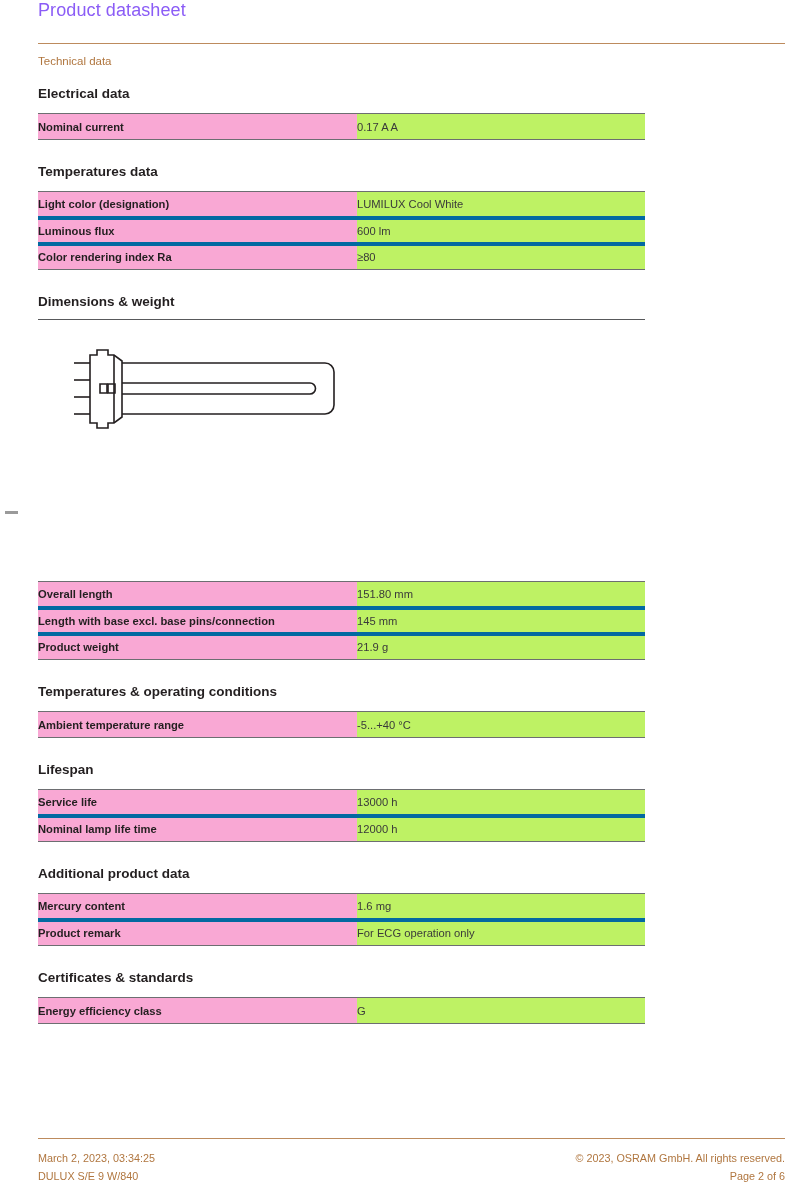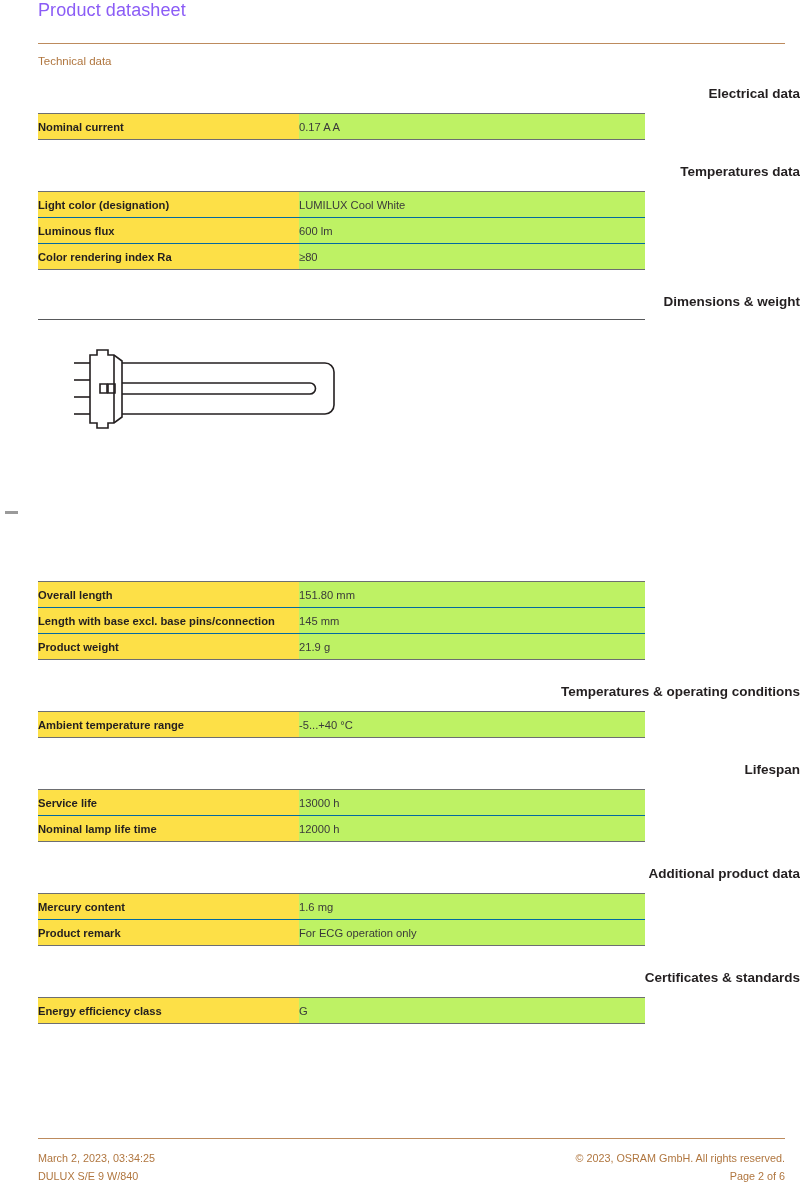--- a/index.html
+++ b/index.html
@@ -59,21 +59,20 @@
 
   .block { padding: 0 0 0 0; }
 
   h2.group-title {
     margin: 0;
     padding: 0 0 0 38px;
     font-size: 13.5px;
     font-weight: bold;
     color: #231f20;
     line-height: 16px;
-    text-align: right;
   }
 
   
   .rule-under {
     width: 607px;
     margin: 9px 0 0 38px;
     height: 0;
     border-top: 1.6px solid #58595b;
   }
 
@@ -82,28 +81,28 @@
     margin: 11px 0 0 38px;
     width: 607px;
     table-layout: fixed;
   }
   table.spec tr { height: 26px; }
   table.spec td {
     font-size: 11.2px;
     padding: 0;
     vertical-align: middle;
     border-top: 1.6px solid #6d6e71;
-    border-bottom: 1px solid #0369a1;
+    border-bottom: 4px solid #0369a1;
   }
   table.spec tr:last-child td {
     border-bottom: 1.6px solid #6d6e71;
   }
   td.k {
-    width: 261px;
-    background: #fde047;
+    width: 319px;
+    background: #f9a8d4;
     padding-left: 9px;
     font-weight: bold;
     color: #231f20;
   }
   td.v {
     background: #bef264;
     padding-left: 9px;
     color: #3a3a3a;
   }
   .gap-md { height: 24px; }

